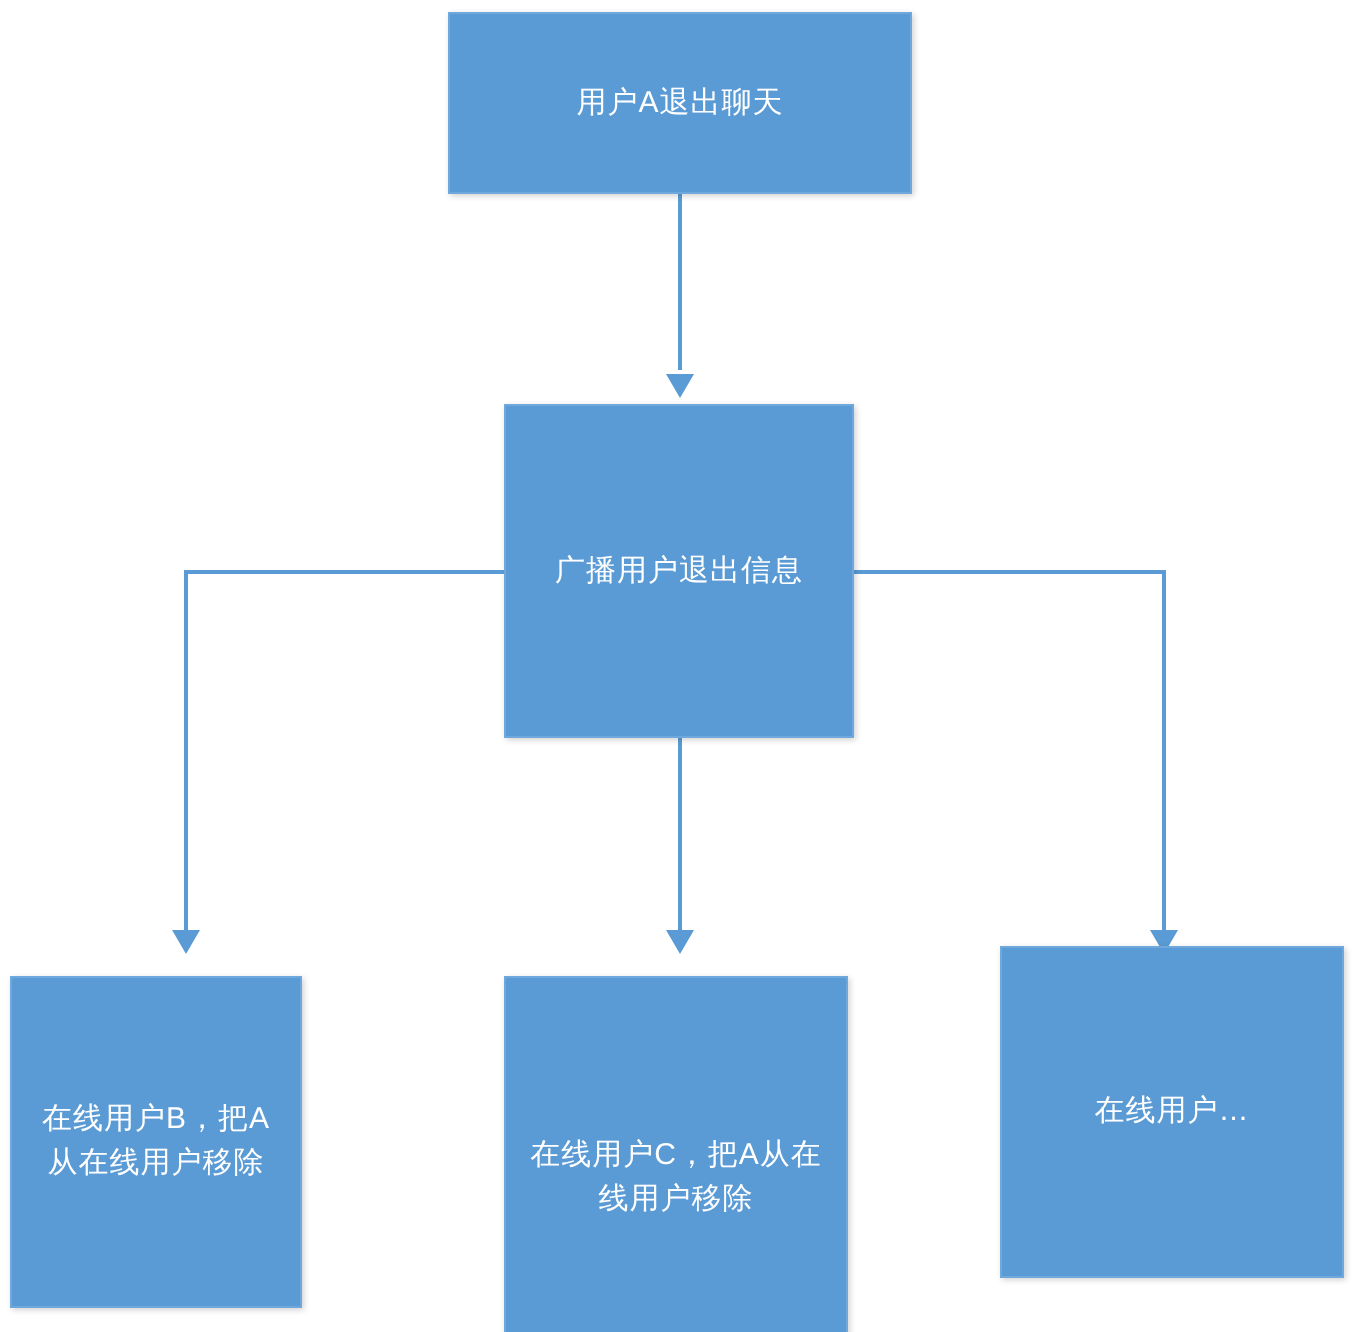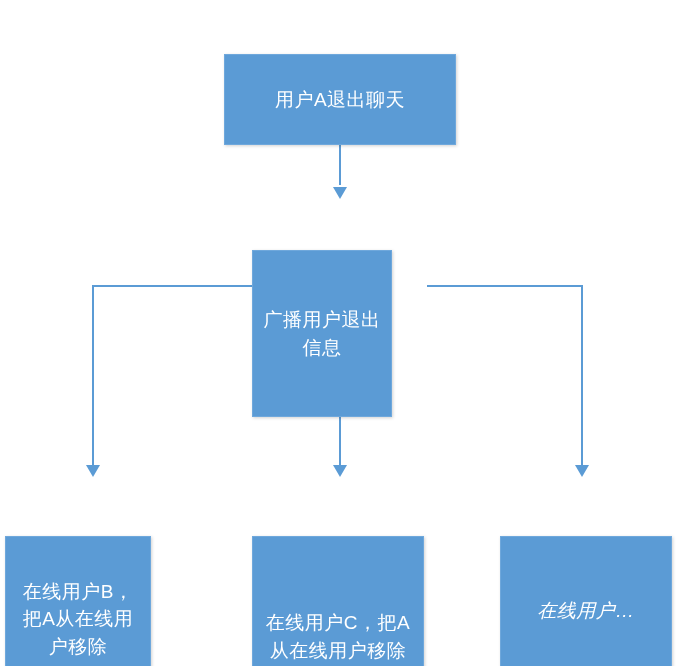--- a/index.html
+++ b/index.html
@@ -20,39 +20,38 @@
   .node {
     position: absolute;
     box-sizing: border-box;
     background: #5B9BD5;
     border: 1px solid #6FA8DC;
     color: #ffffff;
     display: flex;
     align-items: center;
     justify-content: center;
     text-align: center;
-    font-size: 19px;
+    font-size: 15px;
     line-height: 1.45;
     letter-spacing: 0.5px;
     box-shadow: 1px 1px 3px rgba(0,0,0,0.18);
     padding: 0 8px;
     user-select: none;
-    margin-top: 48px;
   }
   .node-label {
     display: block;
     white-space: pre-line;
   }
 
   
   #node-exit-chat      { left: 224px; top: 6px;   width: 232px; height: 91px; }
-  #node-broadcast      { left: 252px; top: 202px; width: 140px; height: 167px; }
+  #node-broadcast      { left: 252px; top: 202px; width: 175px; height: 167px; }
   #node-user-b         { left: 5px;   top: 488px; width: 146px; height: 166px; }
   #node-user-c         { left: 252px; top: 488px; width: 172px; height: 202px; }
-  #node-user-more      { left: 500px; top: 488px; width: 172px; height: 149px; font-style: italic; }
+  #node-user-more      { left: 500px; top: 473px; width: 172px; height: 166px; }
 
   
   .conn {
     position: absolute;
     background: #5B9BD5;
   }
   .conn-v { width: 2px; }
   .conn-h { height: 2px; }
 
   

